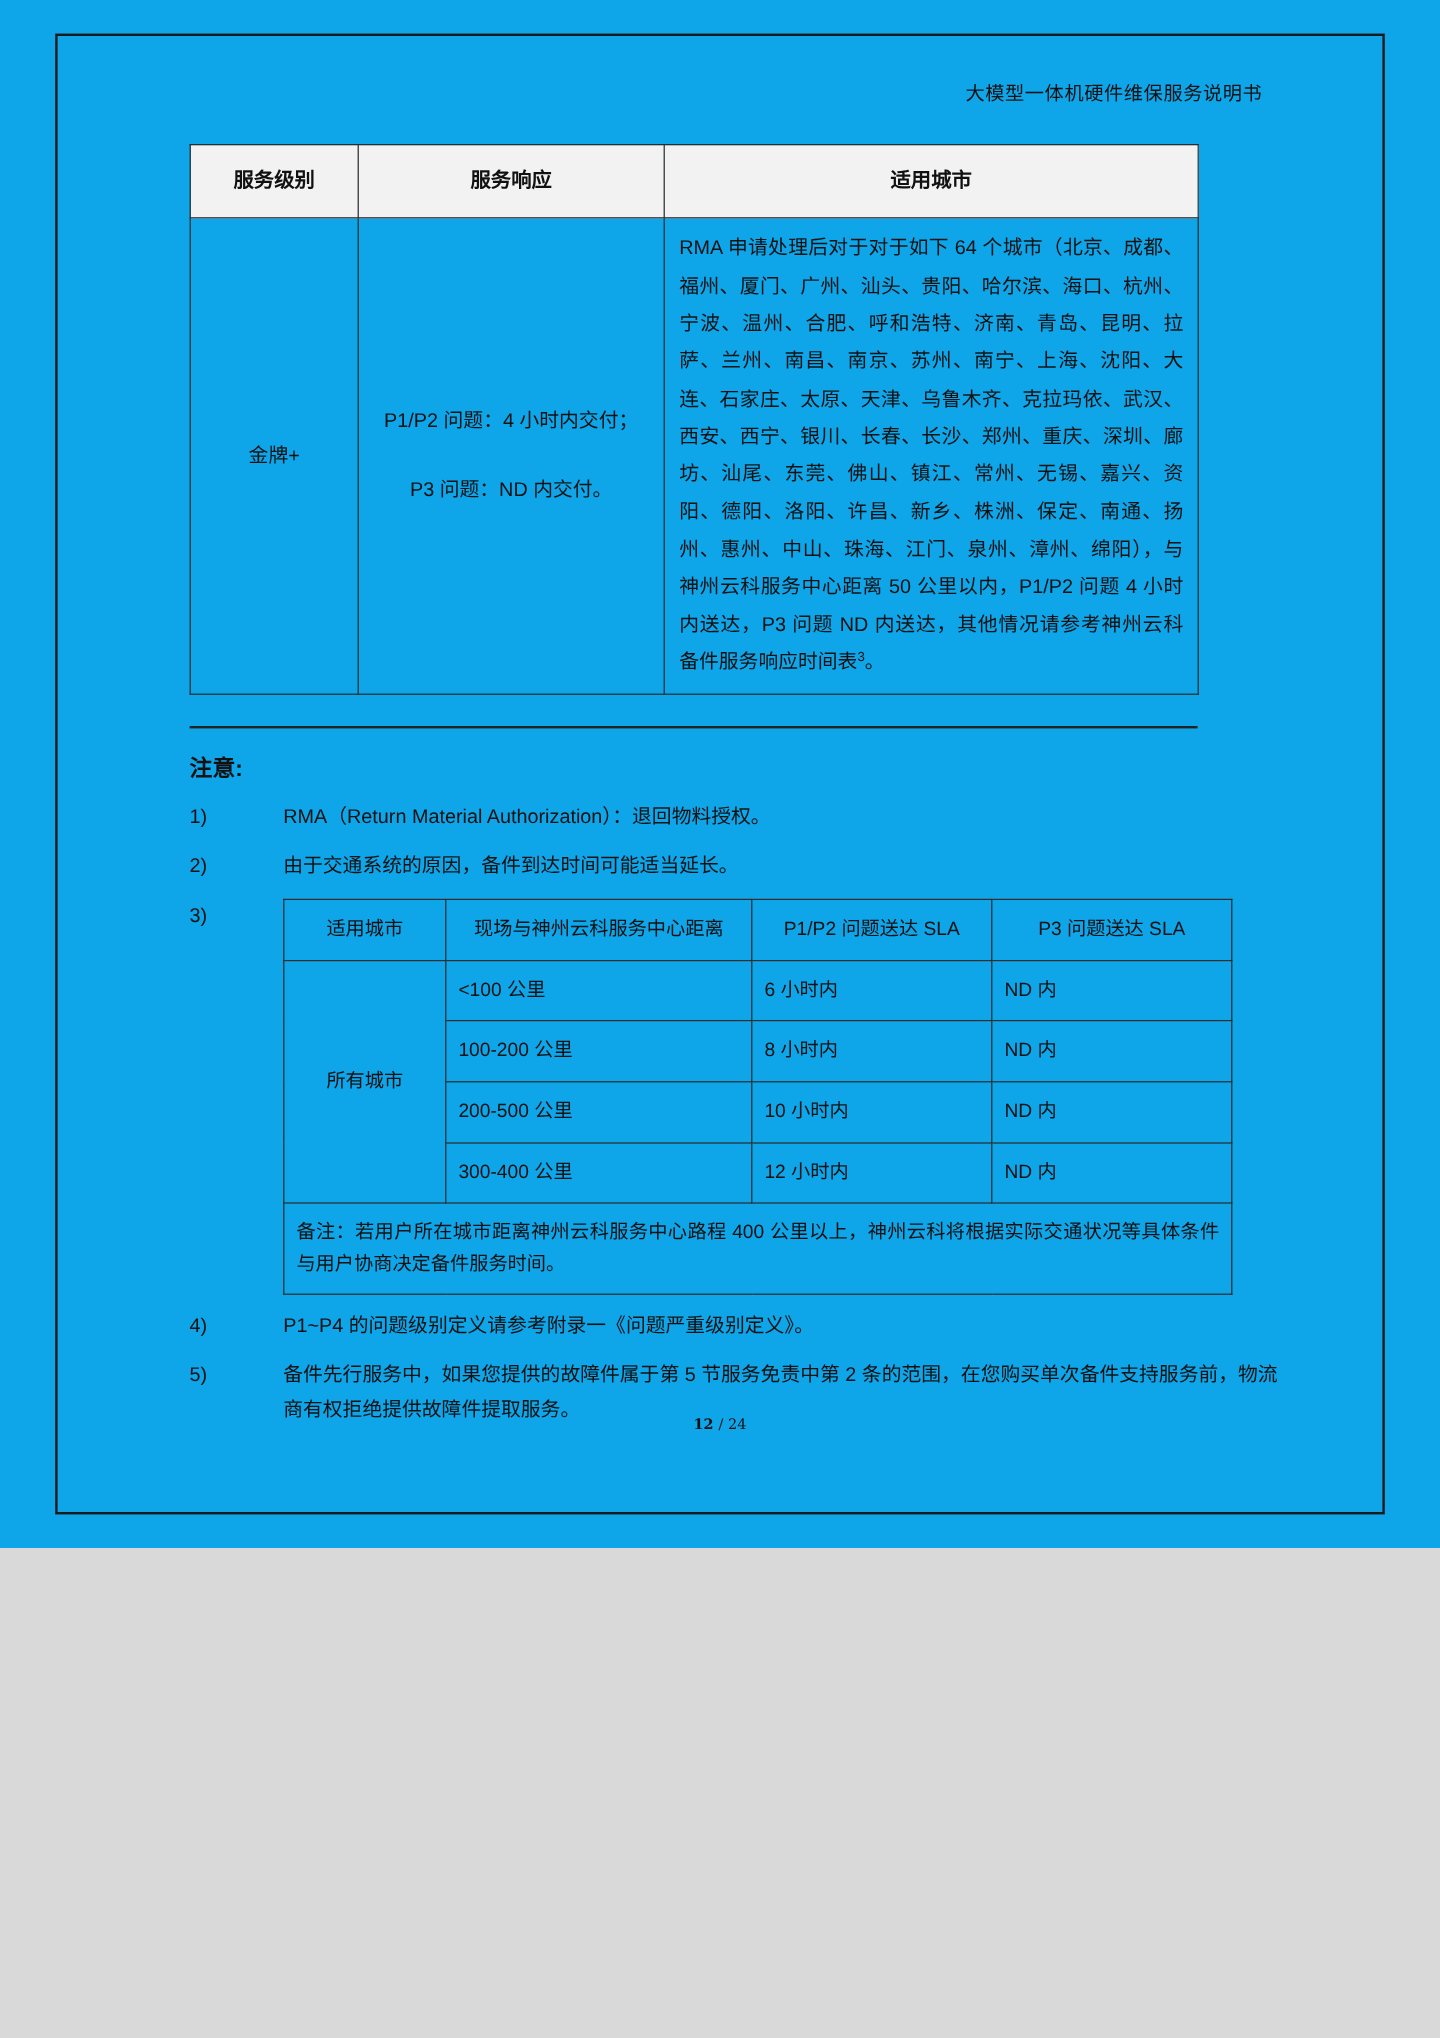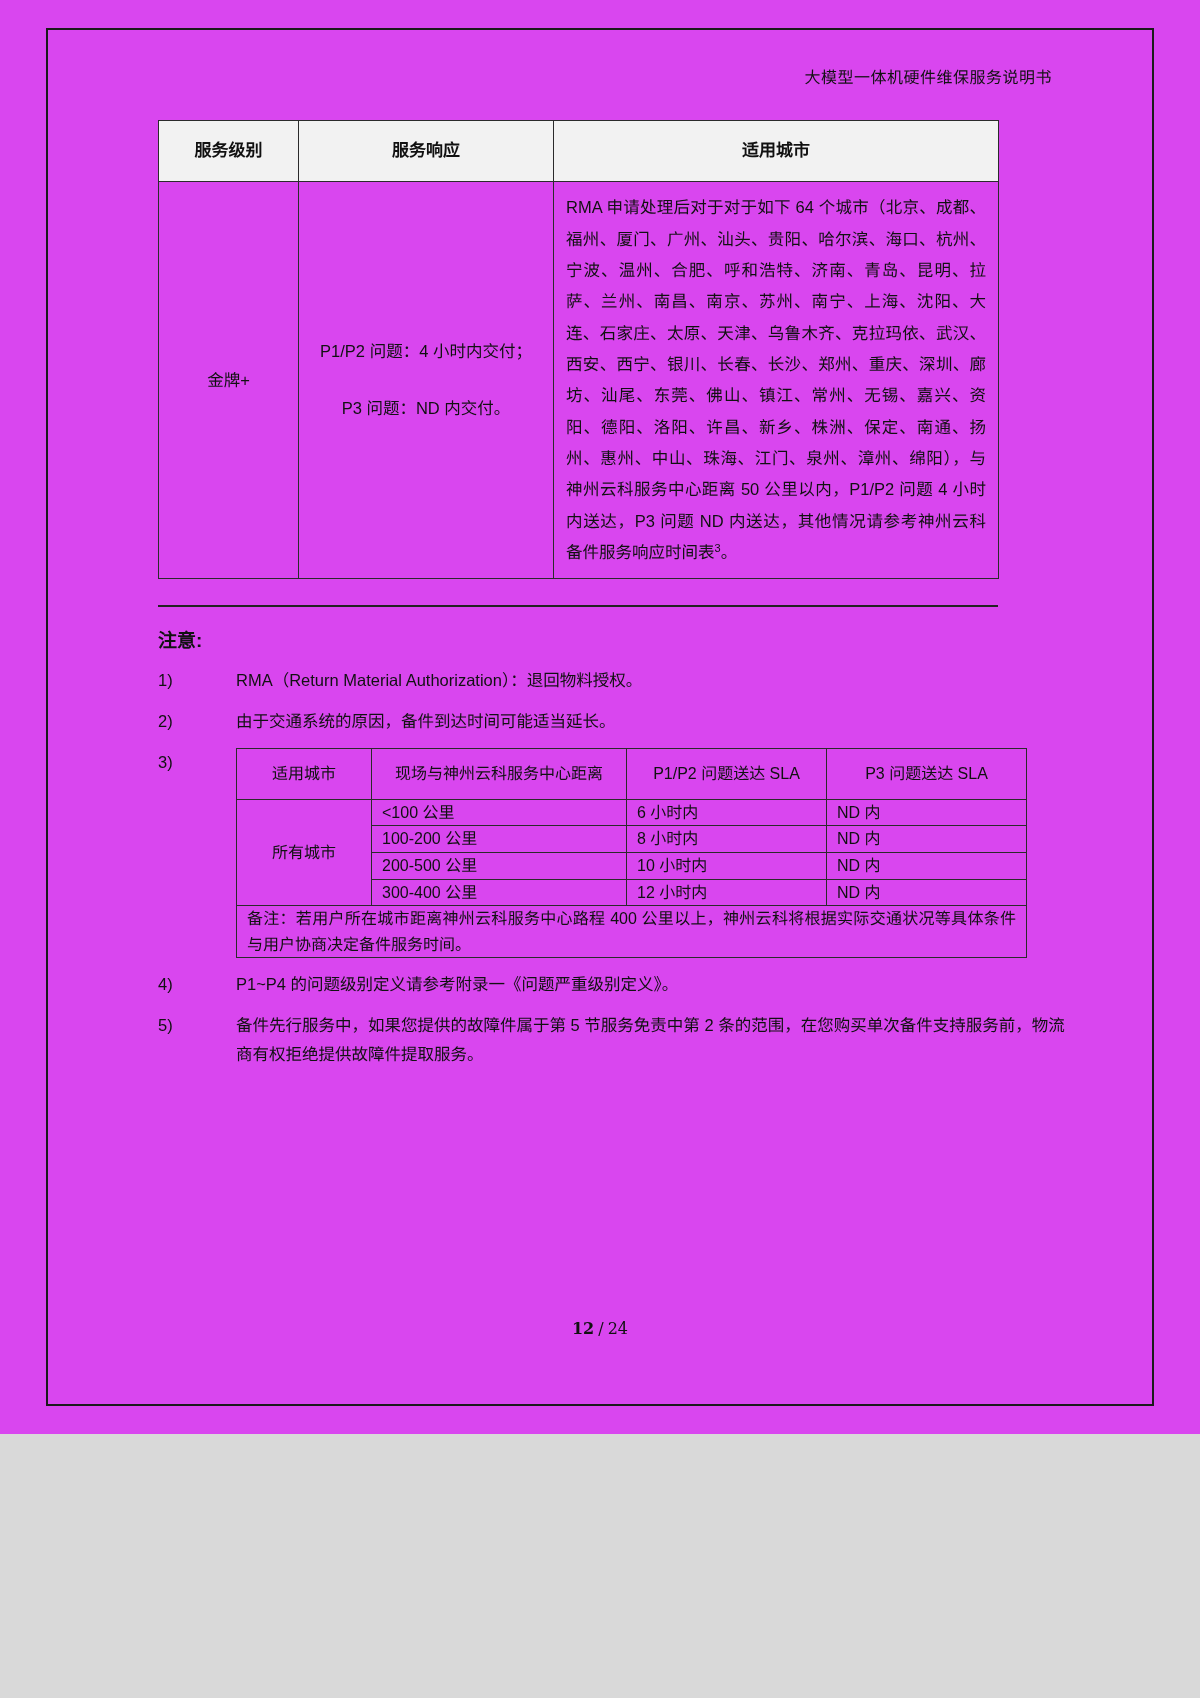--- a/index.html
+++ b/index.html
@@ -5,22 +5,22 @@
   html, body {
     margin: 0;
     padding: 0;
     background: #d9d9d9;
   }
   body {
     font-family: "Liberation Sans", "DejaVu Sans", sans-serif;
   }
   .page {
     width: 1200px;
-    height: 1434px;
-    background: #d946ef;
+    height: 1290px;
+    background: #0ea5e9;
     position: relative;
     box-sizing: border-box;
     margin: 0 auto;
     overflow: hidden;
   }
   
   .page-frame {
     position: absolute;
     left: 46px;
     top: 28px;
@@ -132,21 +132,21 @@
   table.sla {
     border-collapse: collapse;
     width: 790px;
     table-layout: fixed;
     margin: 10px 0 6px 0;
   }
   table.sla th, table.sla td {
     border: 1px solid #2b2b2b;
     font-size: 16px;
     color: #111;
-    padding: 0 10px;
+    padding: 12px 10px;
     line-height: 1.6;
   }
   table.sla th {
     text-align: center;
     font-weight: normal;
     padding: 12px 8px;
   }
   .sla-c1 { width: 135px; }
   .sla-c2 { width: 255px; }
   .sla-c3 { width: 200px; }
@@ -173,21 +173,21 @@
     text-justify: inter-ideograph;
   }
 
   
   .footer {
     position: absolute;
     left: 0;
     right: 0;
     bottom: 96px;
     text-align: center;
-    font-size: 16px;
+    font-size: 12px;
     color: #111;
     font-family: "DejaVu Serif", "Liberation Serif", serif;
   }
   .footer .pg { font-weight: bold; }
   .footer .sep { margin: 0 4px; }
 </style>
 </head>
 <body>
 
 <div class="page">

